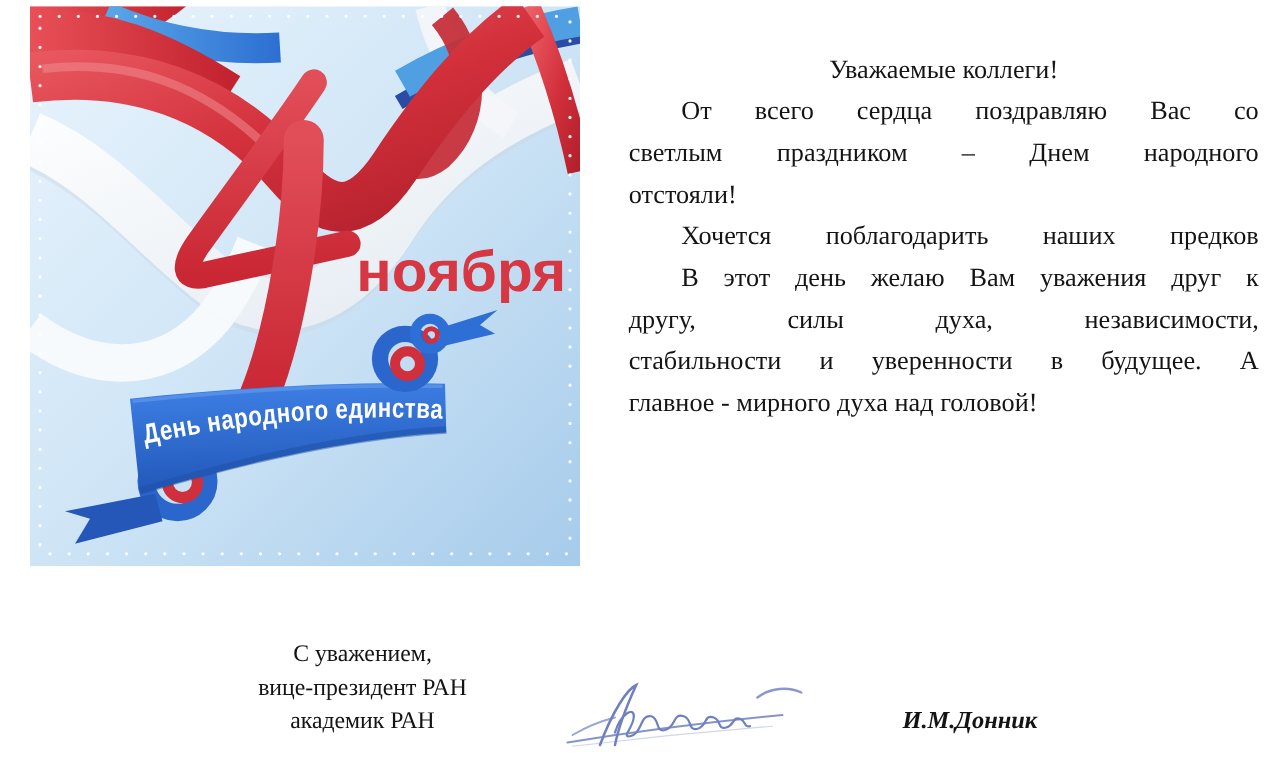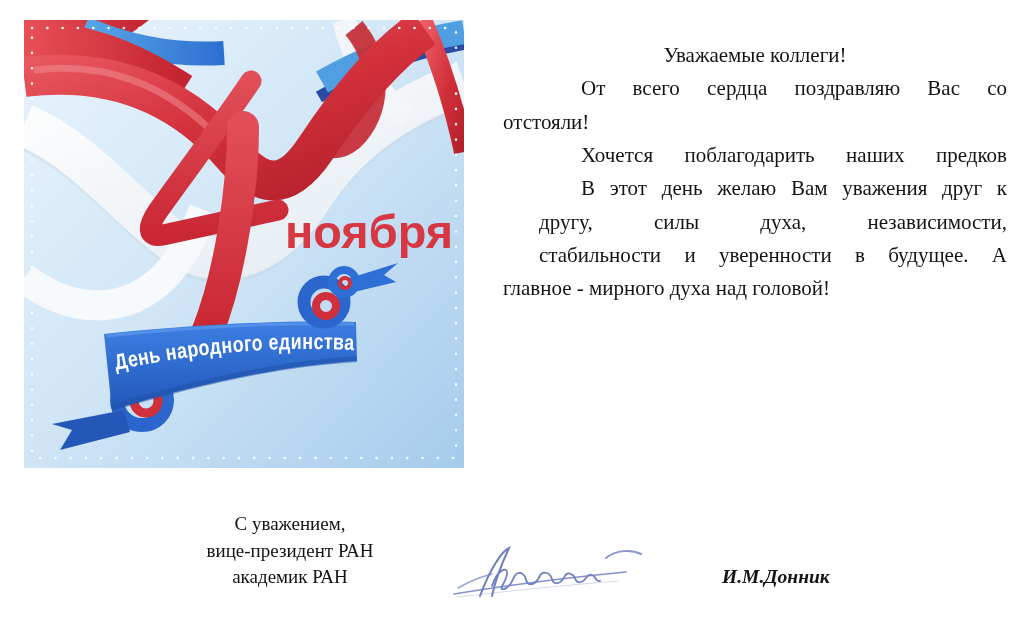--- a/index.html
+++ b/index.html
@@ -1,24 +1,24 @@
 <!DOCTYPE html>
 <html><head>
 <meta charset="utf-8">
 <style>
   html,body{margin:0;padding:0;background:#fff;}
   .page{position:relative;width:1024px;height:625px;background:#ffffff;overflow:hidden;
         font-family:"Liberation Serif",serif;}
-  .card{position:absolute;left:24px;top:20px;width:440px;height:448px;}
+  .card{position:absolute;left:24px;top:5px;width:440px;height:448px;}
   .card svg{display:block;width:440px;height:448px;}
   .letter{position:absolute;left:503px;top:39px;width:504px;color:#141414;
           font-size:21px;line-height:33.35px;}
   .lt{white-space:nowrap;}
   .title{text-align:center;white-space:normal;}
-  .jl{text-align:justify;text-align-last:justify;white-space:normal;margin-left:36px;}
+  .jl{text-align:justify;text-align-last:justify;white-space:normal;}
   .first{text-indent:42px;}
   .closing{position:absolute;left:206px;top:511px;width:168px;text-align:center;
            font-size:19px;line-height:26.6px;color:#141414;}
   .sig-name{position:absolute;left:722px;top:566px;font-style:italic;font-size:19.5px;
             color:#141414;font-weight:bold;}
   .sig-svg{position:absolute;left:448px;top:541px;width:205px;height:60px;}
   text{font-family:"Liberation Sans",sans-serif;}
 </style>
 </head>
 <body>
@@ -103,20 +103,21 @@
         </text>
       </g>
 
       <rect x="8" y="8" width="424" height="430" fill="none" stroke="#ffffff" stroke-width="2.6" stroke-dasharray="0.1 15.2" stroke-linecap="round" opacity="0.92"></rect>
     </svg>
   </div>
 
   <div class="letter">
     <div class="lt title">Уважаемые коллеги!</div>
     <div class="lt jl first">От всего сердца поздравляю Вас со</div>
+    <div class="lt jl">светлым праздником – Днем народного</div>
     <div class="lt">отстояли!</div>
     <div class="lt jl first">Хочется поблагодарить наших предков</div>
     <div class="lt jl first">В этот день желаю Вам уважения друг к</div>
     <div class="lt jl">другу, силы духа, независимости,</div>
     <div class="lt jl">стабильности и уверенности в будущее. А</div>
     <div class="lt">главное - мирного духа над головой!</div>
   </div>
 
   <div class="closing">
     <div>С уважением,</div>

